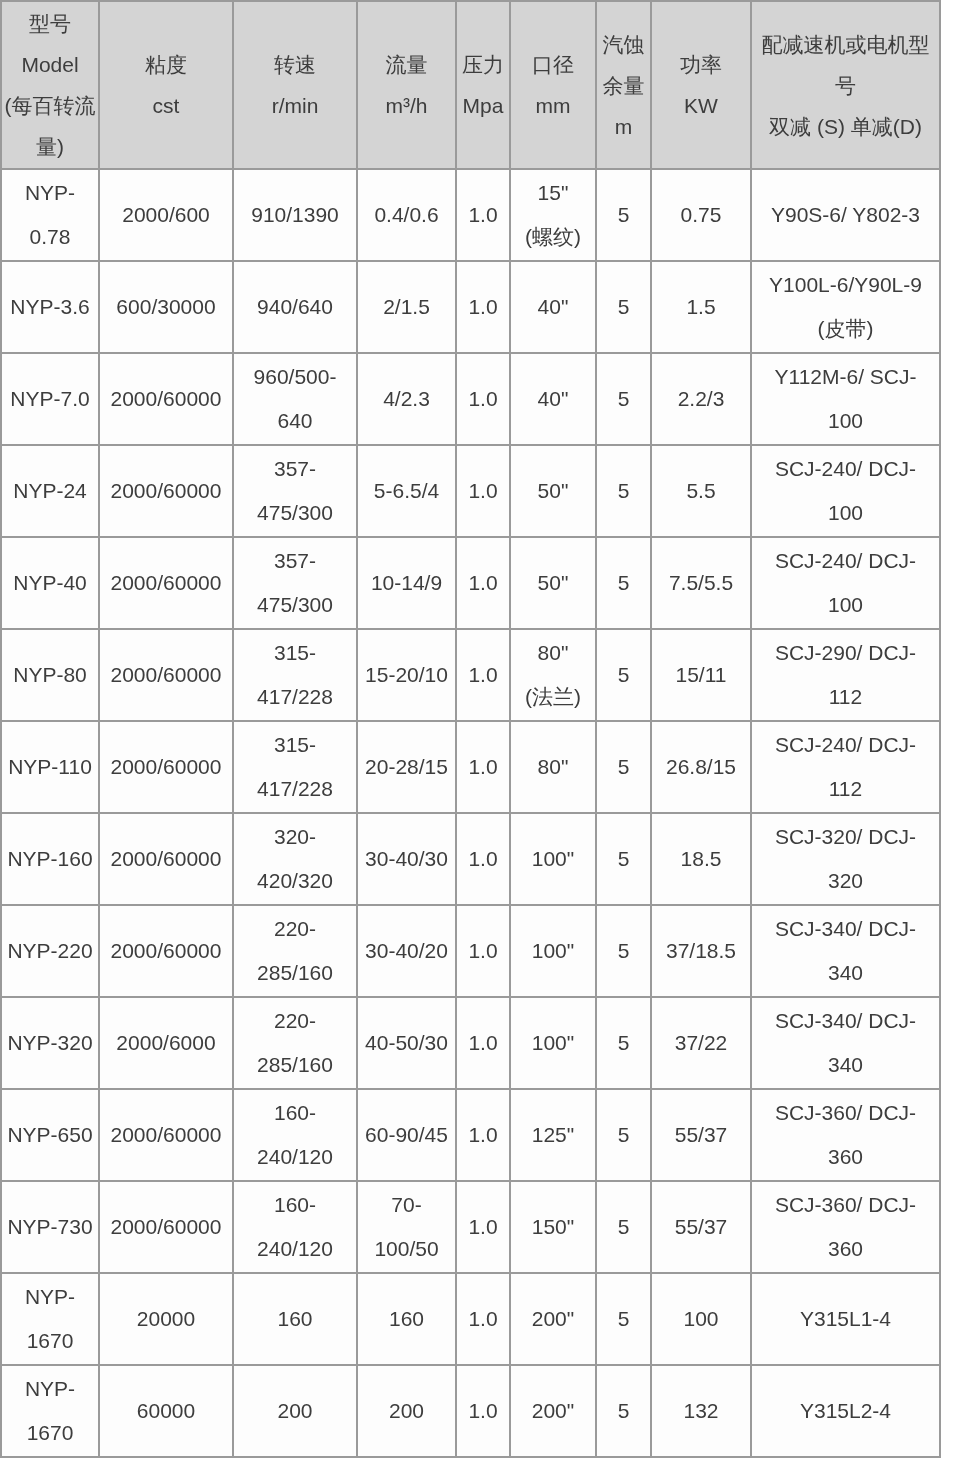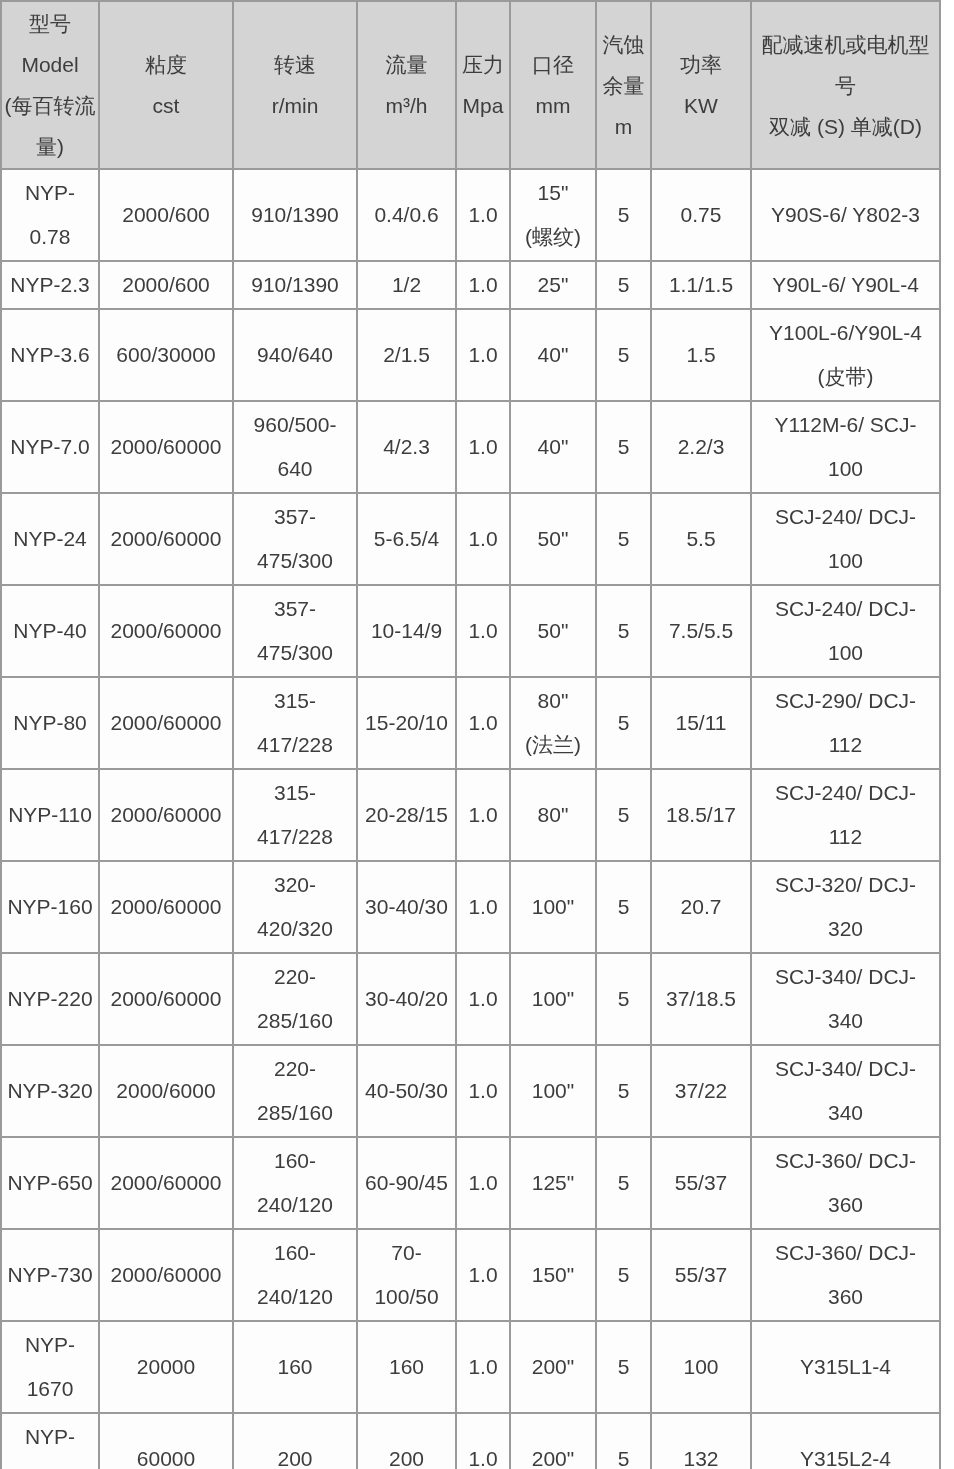--- a/index.html
+++ b/index.html
@@ -99,40 +99,29 @@
           <td>910/1390</td>
           <td>0.4/0.6</td>
           <td>1.0</td>
           <td>15"
 (螺纹)</td>
           <td>5</td>
           <td>0.75</td>
           <td>Y90S-6/ Y802-3</td>
         </tr>
         <tr>
-          <td>NYP-2.3</td>
-          <td>2000/600</td>
-          <td>910/1390</td>
-          <td>1/2</td>
-          <td>1.0</td>
-          <td>25"</td>
-          <td>5</td>
-          <td>1.1/1.5</td>
-          <td>Y90L-6/ Y90L-4</td>
-        </tr>
-        <tr>
           <td>NYP-3.6</td>
           <td>600/30000</td>
           <td>940/640</td>
           <td>2/1.5</td>
           <td>1.0</td>
           <td>40"</td>
           <td>5</td>
           <td>1.5</td>
-          <td>Y100L-6/Y90L-4
+          <td>Y100L-6/Y90L-9
 (皮带)</td>
         </tr>
         <tr>
           <td>NYP-7.0</td>
           <td>2000/60000</td>
           <td>960/500-
 640</td>
           <td>4/2.3</td>
           <td>1.0</td>
           <td>40"</td>
@@ -183,34 +172,34 @@
         </tr>
         <tr>
           <td>NYP-110</td>
           <td>2000/60000</td>
           <td>315-
 417/228</td>
           <td>20-28/15</td>
           <td>1.0</td>
           <td>80"</td>
           <td>5</td>
-          <td>18.5/17</td>
+          <td>26.8/15</td>
           <td>SCJ-240/ DCJ-
 112</td>
         </tr>
         <tr>
           <td>NYP-160</td>
           <td>2000/60000</td>
           <td>320-
 420/320</td>
           <td>30-40/30</td>
           <td>1.0</td>
           <td>100"</td>
           <td>5</td>
-          <td>20.7</td>
+          <td>18.5</td>
           <td>SCJ-320/ DCJ-
 320</td>
         </tr>
         <tr>
           <td>NYP-220</td>
           <td>2000/60000</td>
           <td>220-
 285/160</td>
           <td>30-40/20</td>
           <td>1.0</td>

